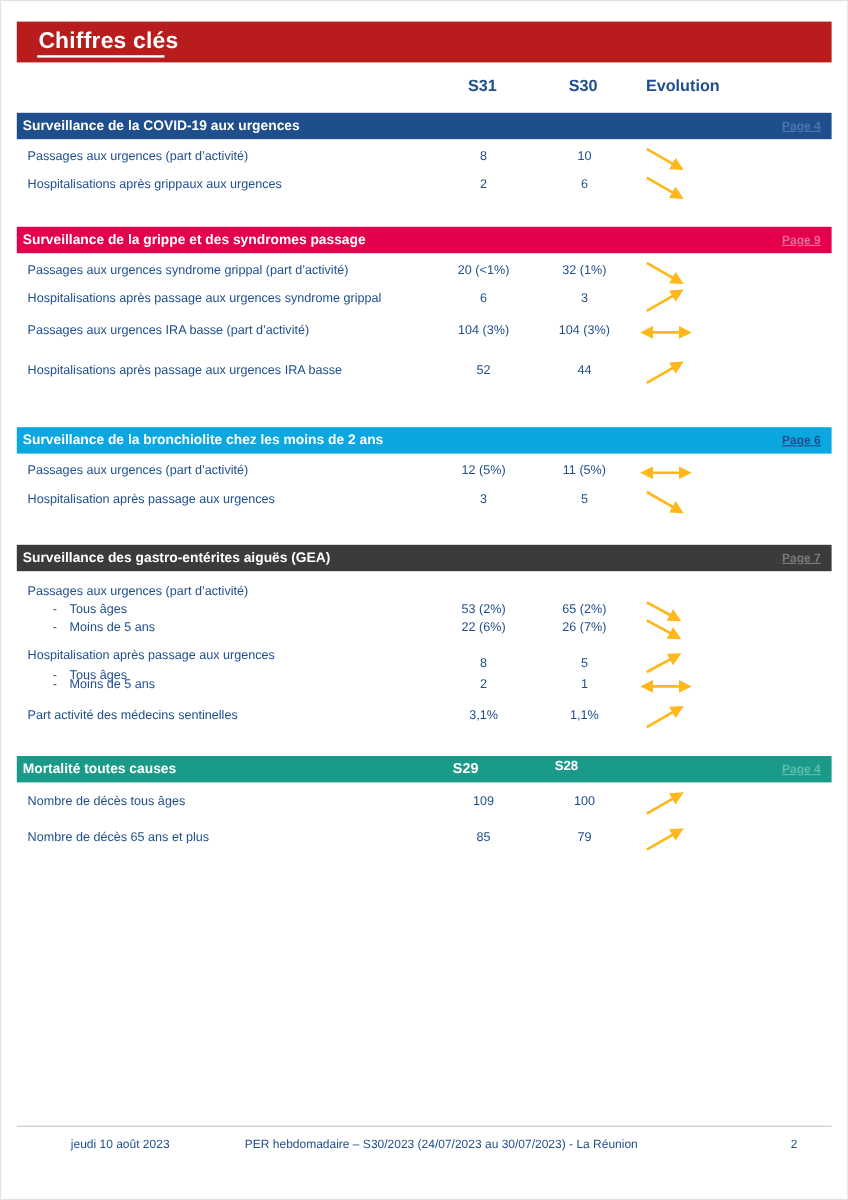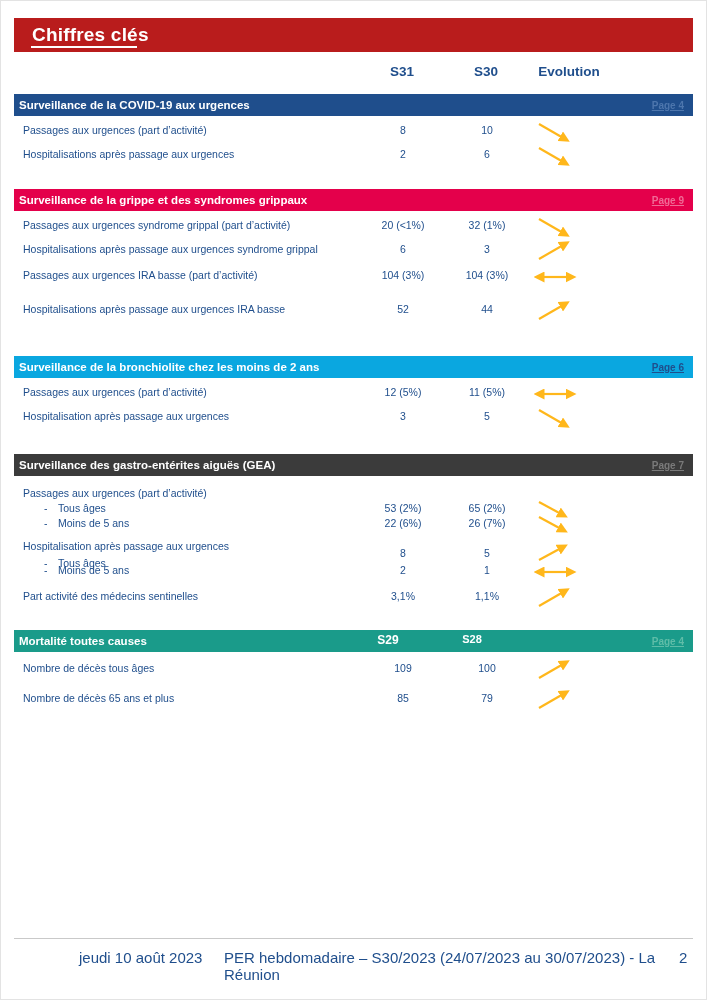--- a/index.html
+++ b/index.html
@@ -132,23 +132,22 @@
   
   .footer {
     position: absolute;
     left: 14px; top: 938px;
     width: 679px; height: 30px;
     border-top: 1px solid #c9c9c9;
   }
   .footer span {
     position: absolute;
     top: 10px;
-    font-size: 15px;
-    color: #1f4e8c;
-    margin-left: 20px;
+    font-size: 10px;
+    color: #1f4e8c;
   }
   .f-date { left: 45px; }
   .f-center { left: 190px; }
   .f-page { left: 645px; }
   .outer-border {
     position: absolute;
     left: 0; top: 0;
     width: 707px; height: 1000px;
     border: 1px solid #e3e3e3;
     pointer-events: none;
@@ -185,32 +184,32 @@
             <marker id="ah" markerWidth="5" markerHeight="5" refX="2.5" refY="2.5" orient="auto">
               <path d="M0,0 L5,2.5 L0,5 z" fill="#ffb71b"></path>
             </marker>
           </defs>
           <line x1="6" y1="4" x2="32" y2="19" stroke="#ffb71b" stroke-width="2.2" marker-end="url(#ah)"></line>
         </svg>
     </span>
   </div>
 
   <div class="row" style="top:146px;">
-    <span class="label">Hospitalisations après passage aux urgences</span>
+    <span class="label">Hospitalisations après grippaux aux urgences</span>
     <span class="v1">2</span>
     <span class="v2">6</span>
     <span class="arrow">
       <svg width="46" height="26" viewBox="0 0 46 26">
           <line x1="6" y1="4" x2="32" y2="19" stroke="#ffb71b" stroke-width="2.2" marker-end="url(#ah)"></line>
         </svg>
     </span>
   </div>
 
   <div class="band" style="top:189px; background:#e4004b;">
-    <span class="band-title">Surveillance de la grippe et des syndromes grippaux</span>
+    <span class="band-title">Surveillance de la grippe et des syndromes passage</span>
     <span class="band-page" style="color:#f06a96;">Page 9</span>
   </div>
 
   <div class="row" style="top:217px;">
     <span class="label">Passages aux urgences syndrome grippal (part d’activité)</span>
     <span class="v1">20 (&lt;1%)</span>
     <span class="v2">32 (1%)</span>
     <span class="arrow">
       <svg width="46" height="26" viewBox="0 0 46 26">
           <line x1="6" y1="4" x2="32" y2="19" stroke="#ffb71b" stroke-width="2.2" marker-end="url(#ah)"></line>

